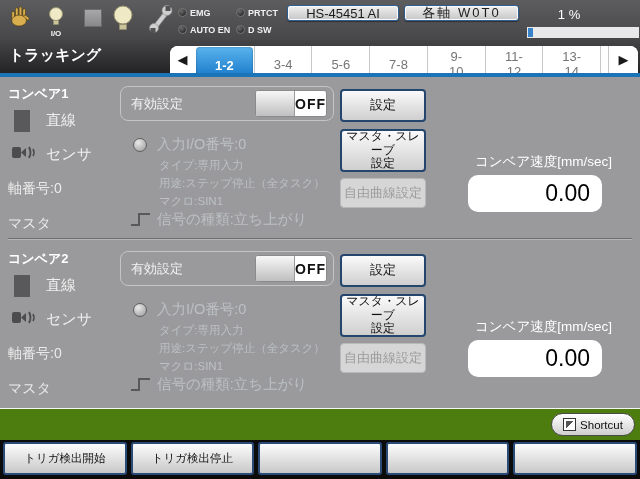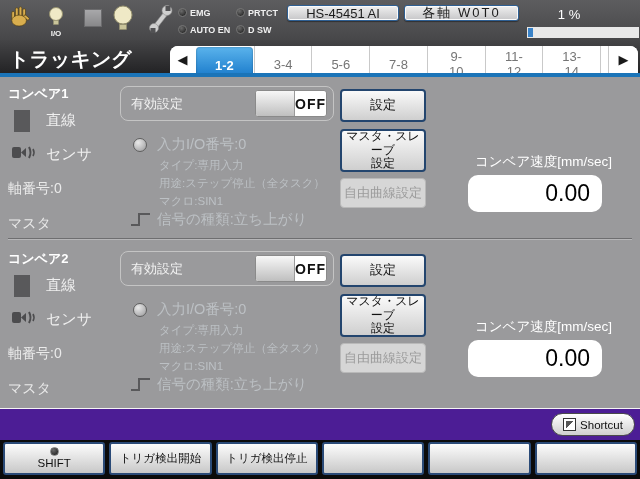--- a/index.html
+++ b/index.html
@@ -24,21 +24,21 @@
     color:#1c1c1c;font-size:13px;display:flex;align-items:center;justify-content:center;padding:0;}
   .tb-btn.robot{left:287px;width:112px;}
   .tb-btn.axis{left:404px;width:115px;letter-spacing:2px;}
   .pct{position:absolute;left:543px;top:7px;width:52px;color:#fff;font-size:13px;text-align:center;}
   .speedbar{position:absolute;left:527px;top:27px;width:112px;height:11px;background:#e9e9e9;}
   .speedbar .fill{position:absolute;left:1px;top:1px;bottom:1px;width:5px;background:#3a83c8;}
 
   
   .titlebar{position:absolute;left:0;top:40px;width:640px;height:33px;
     background:linear-gradient(#454547,#232325);}
-  .page-title{position:absolute;left:9px;top:6px;color:#fff;font-size:20px;font-weight:bold;}
+  .page-title{position:absolute;left:9px;top:6px;color:#fff;font-size:15px;font-weight:bold;}
   .tabwrap{position:absolute;left:170px;top:46px;width:468px;height:27px;background:#fff;
     border-radius:8px 8px 0 0;display:flex;align-items:stretch;overflow:hidden;}
   .tab-arrow{width:25px;display:flex;align-items:center;justify-content:center;
     font-size:13px;color:#1a1a1a;background:#fff;border:none;cursor:pointer;padding:0;}
   .tab{flex:1;display:flex;align-items:center;justify-content:center;background:#fff;
     color:#757575;font-size:13px;border:none;border-left:1px solid #c9c9c9;padding:18px;cursor:pointer;}
   .tab.first{border-left:none;}
   .tab.active{background:linear-gradient(#5ab3ec,#0d6fc4);color:#fff;font-weight:bold;
     border-radius:4px;margin:1px;border-left:none;box-shadow:inset 0 0 2px rgba(0,0,0,.4);}
   .tab-sliver{width:8px;border-left:1px solid #c9c9c9;background:#fff;}
@@ -79,21 +79,21 @@
 
   .speed-label{position:absolute;left:440px;top:76px;width:172px;text-align:right;
     color:#fff;font-size:13.5px;}
   .speed-field{position:absolute;left:468px;top:98px;width:134px;height:37px;background:#fff;
     border-radius:10px;color:#000;font-size:23px;text-align:right;line-height:37px;padding-right:12px;}
 
   .divider{position:absolute;left:8px;top:238px;width:624px;height:2px;
     border-top:1px solid #6e6e70;border-bottom:1px solid #b6b6b8;}
 
   
-  .strip{position:absolute;left:0;top:408px;width:640px;height:32px;background:#4c1d95;
+  .strip{position:absolute;left:0;top:408px;width:640px;height:32px;background:#4d7c0f;
     border-top:1px solid #f5f5f5;}
   .shortcut{position:absolute;right:5px;top:4px;height:23px;width:84px;border:1px solid #4a4a4a;
     border-radius:12px;background:linear-gradient(#ffffff,#cfcfcf);display:flex;align-items:center;
     justify-content:center;gap:4px;cursor:pointer;padding:0;}
   .shortcut span{font-size:11.5px;color:#111;}
   .sc-icon{width:13px;height:13px;border:1px solid #333;background:#fff;position:relative;}
   .sc-icon:before{content:"";position:absolute;left:2px;bottom:2px;width:7px;height:7px;
     background:linear-gradient(135deg,#555 50%,transparent 50%);}
 
   
@@ -294,24 +294,20 @@
 
   <div class="strip">
     <button class="shortcut">
       <div class="sc-icon"></div>
       <span>Shortcut</span>
     </button>
   </div>
 
   <div class="fkeys">
     <button class="fkey">
-      <div class="led"></div>
-      <span>SHIFT</span>
-    </button>
-    <button class="fkey">
       <span>トリガ検出開始</span>
     </button>
     <button class="fkey">
       <span>トリガ検出停止</span>
     </button>
     <button class="fkey">
       <span></span>
     </button>
     <button class="fkey">
       <span></span>

